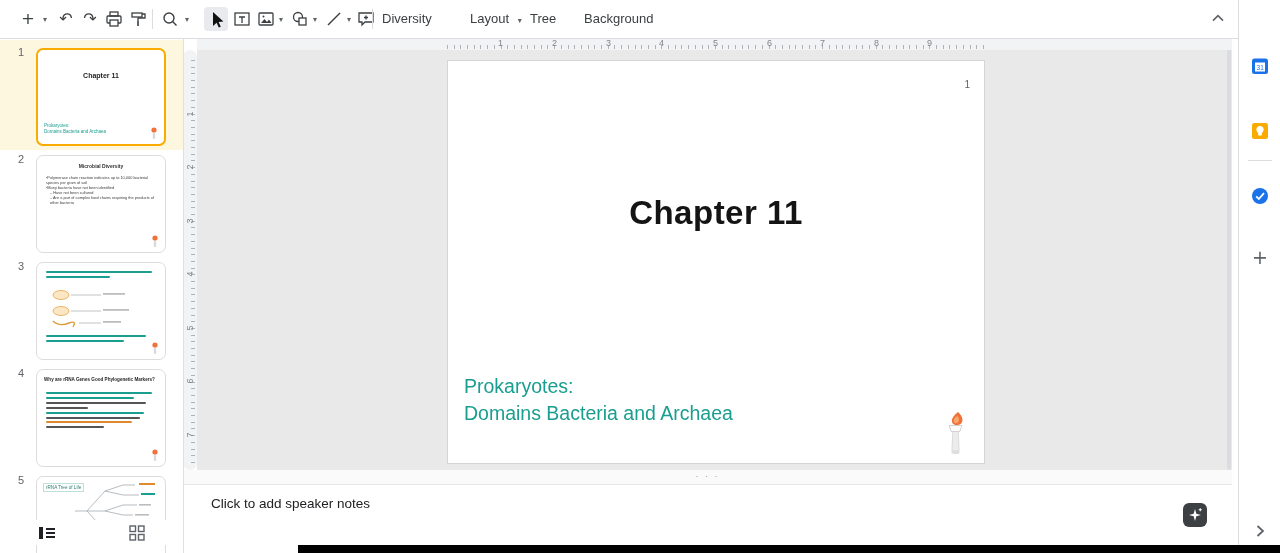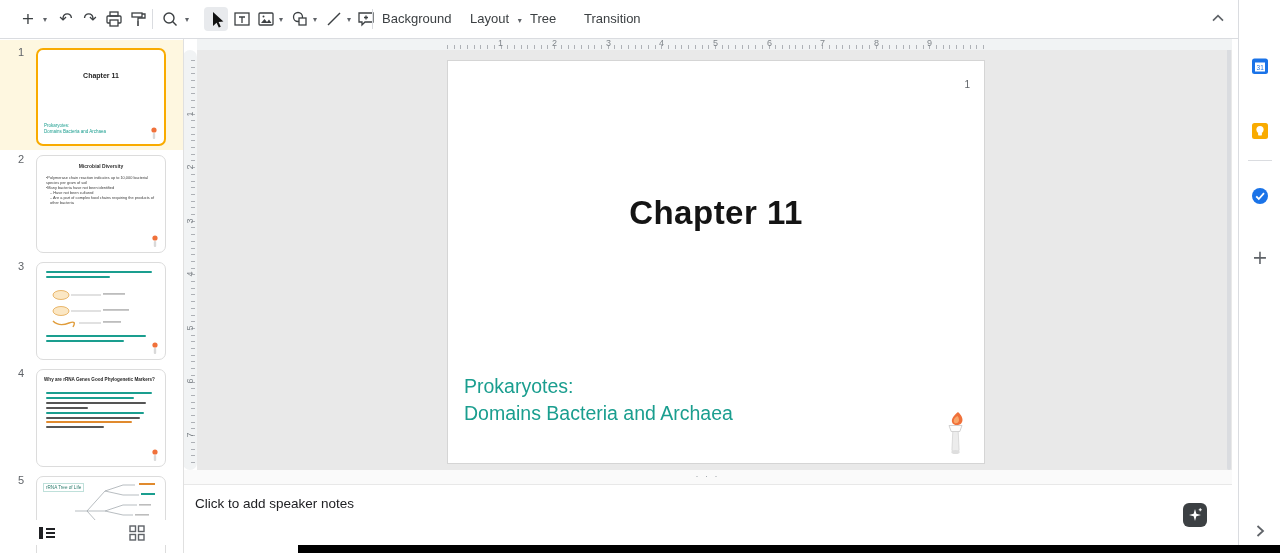--- a/index.html
+++ b/index.html
@@ -49,21 +49,21 @@
   .slide-pagenum{position:absolute;right:14px;top:18px;font-size:10px;color:#5f6368;}
   .slide-title{position:absolute;left:0;top:133px;width:100%;text-align:center;font-size:33px;
                font-weight:bold;color:#141414;letter-spacing:.5px;cursor:text;}
   .slide-subtitle{position:absolute;left:16px;top:312px;font-size:19.5px;line-height:27px;
                   color:#1a9e8f;cursor:text;}
   .canvas-scrollbar{position:absolute;left:1227px;top:45px;width:4px;height:425px;background:#dadce0;border-radius:2px;}
   
   .notes-strip{position:absolute;left:183px;top:470px;width:1049px;height:14px;background:#fafafa;
                text-align:center;font-size:9px;color:#9aa0a6;line-height:13px;letter-spacing:2px;cursor:row-resize;}
   .notes{position:absolute;left:183px;top:484px;width:1049px;height:61px;background:#fff;border-top:1px solid #e8e8e8;}
-  .notes-text{position:absolute;left:12px;top:11px;font-size:13.5px;color:#202124;cursor:text;}
+  .notes-text{position:absolute;left:28px;top:11px;font-size:13.5px;color:#202124;cursor:text;}
   .explore-btn{position:absolute;left:1183px;top:503px;width:24px;height:24px;border-radius:6px;
                background:#3c4043;display:flex;align-items:center;justify-content:center;cursor:pointer;z-index:25;}
   
   .viewbar{position:absolute;left:0;top:520px;width:183px;height:25px;background:#fff;z-index:20;}
   
   .side-panel{position:absolute;left:1238px;top:0;width:42px;height:553px;background:#fff;
               border-left:1px solid #dadce0;z-index:30;}
   .sp-icon{position:absolute;left:12px;width:18px;height:18px;cursor:pointer;}
   .sp-divider{position:absolute;left:9px;width:24px;height:1px;background:#dadce0;}
   .sp-plus{position:absolute;left:10px;top:246px;width:22px;height:22px;font-size:19px;color:#5f6368;
@@ -153,27 +153,27 @@
     <div class="drop" style="left:344px;">▾</div>
     <div class="icon-btn" style="left:354px;">
       <span>
           <svg width="18" height="18" viewBox="0 0 18 18" fill="none" stroke="#3c4043" stroke-width="1.3">
             <path d="M2 3 h14 v9 h-8 l-3 3 v-3 h-3 z"></path>
             <path d="M9 5.5v4M7 7.5h4"></path>
           </svg>
         </span>
     </div>
     <div class="sep" style="left:372px;"></div>
-    <div class="txt-btn" style="left:376px;">Background</div>
+    <div class="txt-btn" style="left:376px;">Diversity</div>
     <div class="txt-btn" style="left:464px;">
       <span>Layout</span>
       <span style="font-size:8px;color:#5f6368;margin-left:5px;">▾</span>
     </div>
     <div class="txt-btn" style="left:524px;">Tree</div>
-    <div class="txt-btn" style="left:578px;">Transition</div>
+    <div class="txt-btn" style="left:578px;">Background</div>
     <div class="icon-btn" style="left:1206px;">
       <span>
           <svg width="20" height="20" viewBox="0 0 24 24" fill="none" stroke="#5f6368" stroke-width="2">
             <polyline points="6,14 12,8 18,14"></polyline>
           </svg>
         </span>
     </div>
   </div>
 
   <div class="filmstrip">

